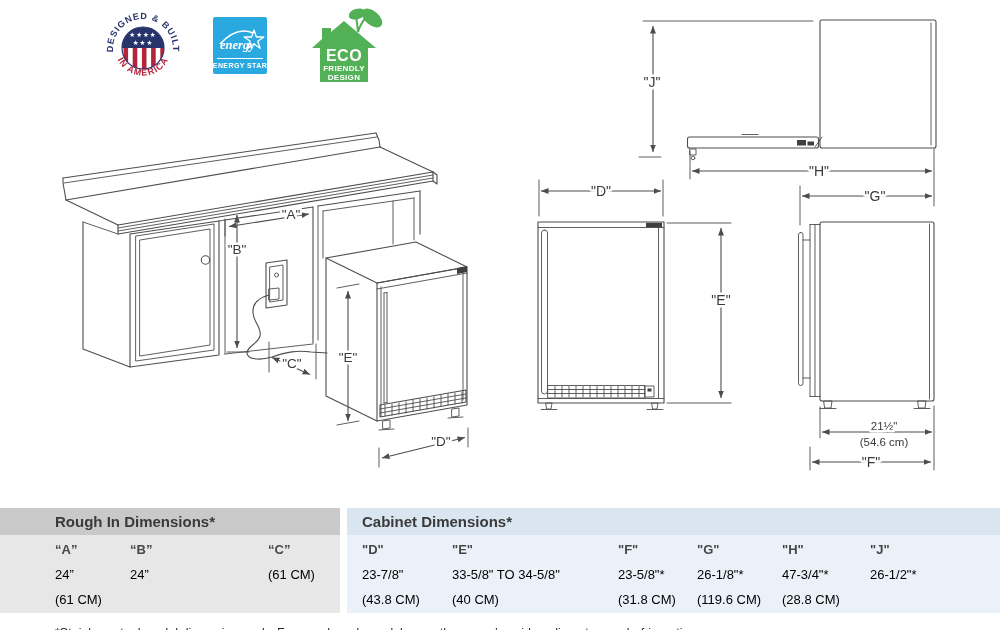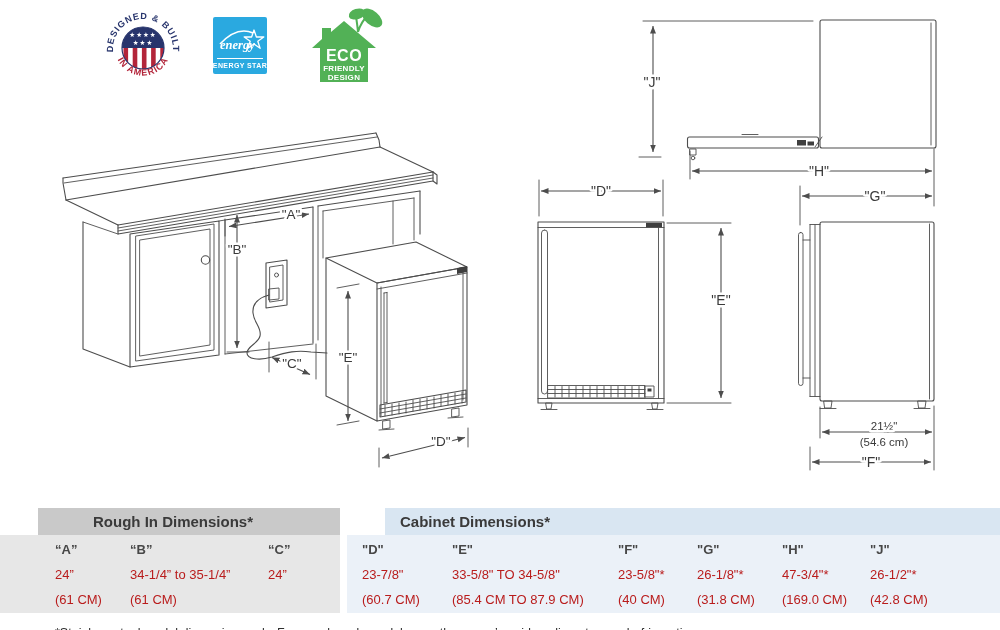--- a/index.html
+++ b/index.html
@@ -24,30 +24,30 @@
   .es-script{font:italic 700 12.5px "Liberation Serif",serif;fill:#fff;}
   .es-label{font:700 7px "Liberation Sans",sans-serif;fill:#fff;letter-spacing:.4px;text-anchor:middle;}
   .eco-big{font:700 16px "Liberation Sans",sans-serif;fill:#fff;text-anchor:middle;letter-spacing:.5px;}
   .eco-sm{font:700 8px "Liberation Sans",sans-serif;fill:#fff;text-anchor:middle;letter-spacing:.3px;}
 
   
   .table-wrap{position:absolute;left:0;top:508px;width:1000px;height:105px;}
   .tbl{position:absolute;top:0;height:105px;}
   .tbl-rough{left:0;width:340px;}
   .tbl-cab{left:347px;right:0;width:653px;}
-  .tbl-head{height:27px;line-height:27px;font-weight:700;font-size:15px;color:#3a3a3a;margin-left:38px;}
+  .tbl-head{height:27px;line-height:27px;font-weight:700;font-size:15px;color:#3a3a3a;}
   .tbl-rough .tbl-head{background:#c9c9c9;padding-left:55px;}
   .tbl-cab  .tbl-head{background:#d9e6f2;padding-left:15px;}
   .tbl-body{height:78px;}
   .tbl-rough .tbl-body{background:#e7e7e7;}
   .tbl-cab  .tbl-body{background:#ebf1f8;}
   .grid{display:grid;}
   .g-rough{grid-template-columns:75px 138px 1fr;padding-left:55px;}
   .g-cab{grid-template-columns:90px 166px 79px 85px 88px 1fr;padding-left:15px;}
-  .cell{height:25px;line-height:25px;font-size:13px;color:#b91c1c;white-space:nowrap;}
+  .cell{height:25px;line-height:25px;font-size:13px;color:#000000;white-space:nowrap;}
   .cell.hd{font-weight:700;color:#474747;padding-top:2px;}
   .footnote{position:absolute;left:55px;top:612px;font-size:12.5px;color:#2e2e2e;line-height:17px;}
 </style>
 </head>
 <body>
 
 <div class="page">
 
   <svg class="abs" style="left:106px;top:10px" width="74" height="74" viewBox="0 0 74 74">
     <defs>
@@ -252,21 +252,20 @@
   <div class="table-wrap">
 
     <section class="tbl tbl-rough">
       <div class="tbl-head">Rough In Dimensions*</div>
       <div class="tbl-body">
         <div class="grid g-rough">
           <span class="cell hd">“A”</span>
           <span class="cell hd">“B”</span>
           <span class="cell hd">“C”</span>
           <span class="cell">24”</span>
-          <span class="cell">34-1/4” to 35-1/4”</span>
           <span class="cell">24”</span>
           <span class="cell">(61 CM)</span>
           <span class="cell">(61 CM)</span>
         </div>
       </div>
     </section>
 
     <section class="tbl tbl-cab">
       <div class="tbl-head">Cabinet Dimensions*</div>
       <div class="tbl-body">
@@ -276,25 +275,24 @@
           <span class="cell hd">"F"</span>
           <span class="cell hd">"G"</span>
           <span class="cell hd">"H"</span>
           <span class="cell hd">"J"</span>
           <span class="cell">23-7/8"</span>
           <span class="cell">33-5/8" TO 34-5/8"</span>
           <span class="cell">23-5/8"*</span>
           <span class="cell">26-1/8"*</span>
           <span class="cell">47-3/4"*</span>
           <span class="cell">26-1/2"*</span>
-          <span class="cell">(60.7 CM)</span>
-          <span class="cell">(85.4 CM TO 87.9 CM)</span>
+          <span class="cell">(43.8 CM)</span>
           <span class="cell">(40 CM)</span>
           <span class="cell">(31.8 CM)</span>
-          <span class="cell">(169.0 CM)</span>
-          <span class="cell">(42.8 CM)</span>
+          <span class="cell">(119.6 CM)</span>
+          <span class="cell">(28.8 CM)</span>
         </div>
       </div>
     </section>
   </div>
 
   <p class="footnote">*Stainless steel model dimensions only. For panel-ready models, see the owner’s guide online at marvelrefrigeration.com.</p>
 </div>
 
 </body></html>

